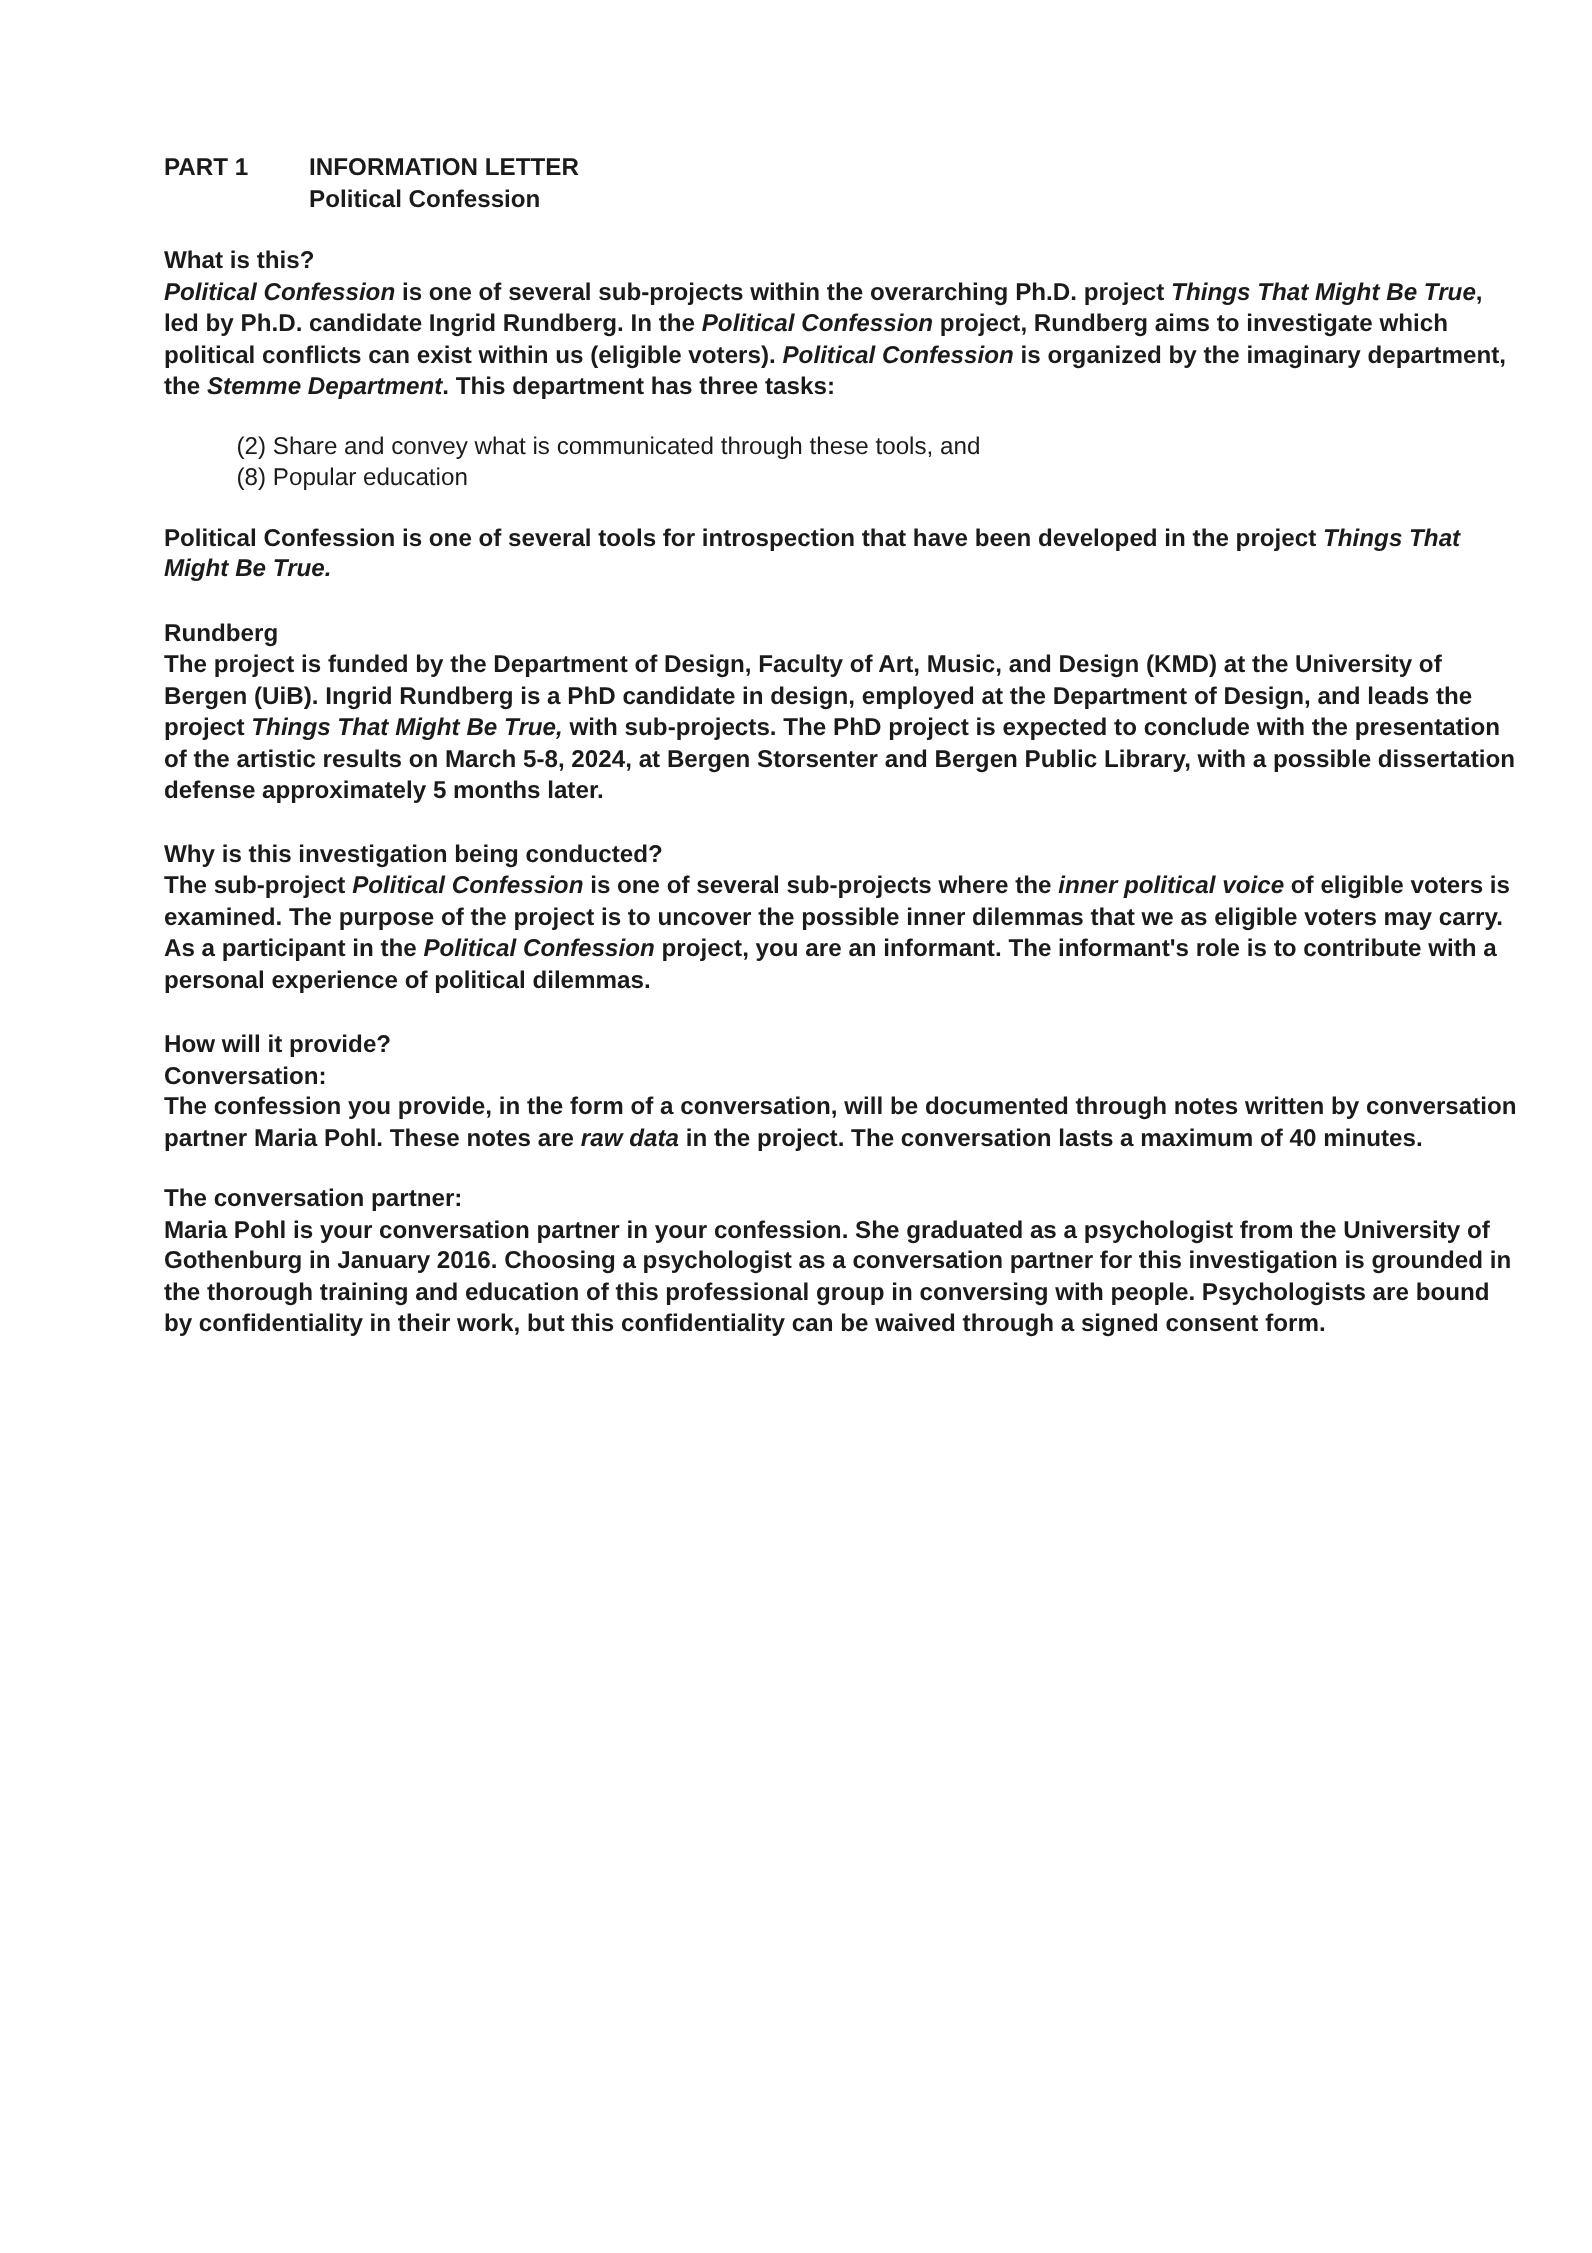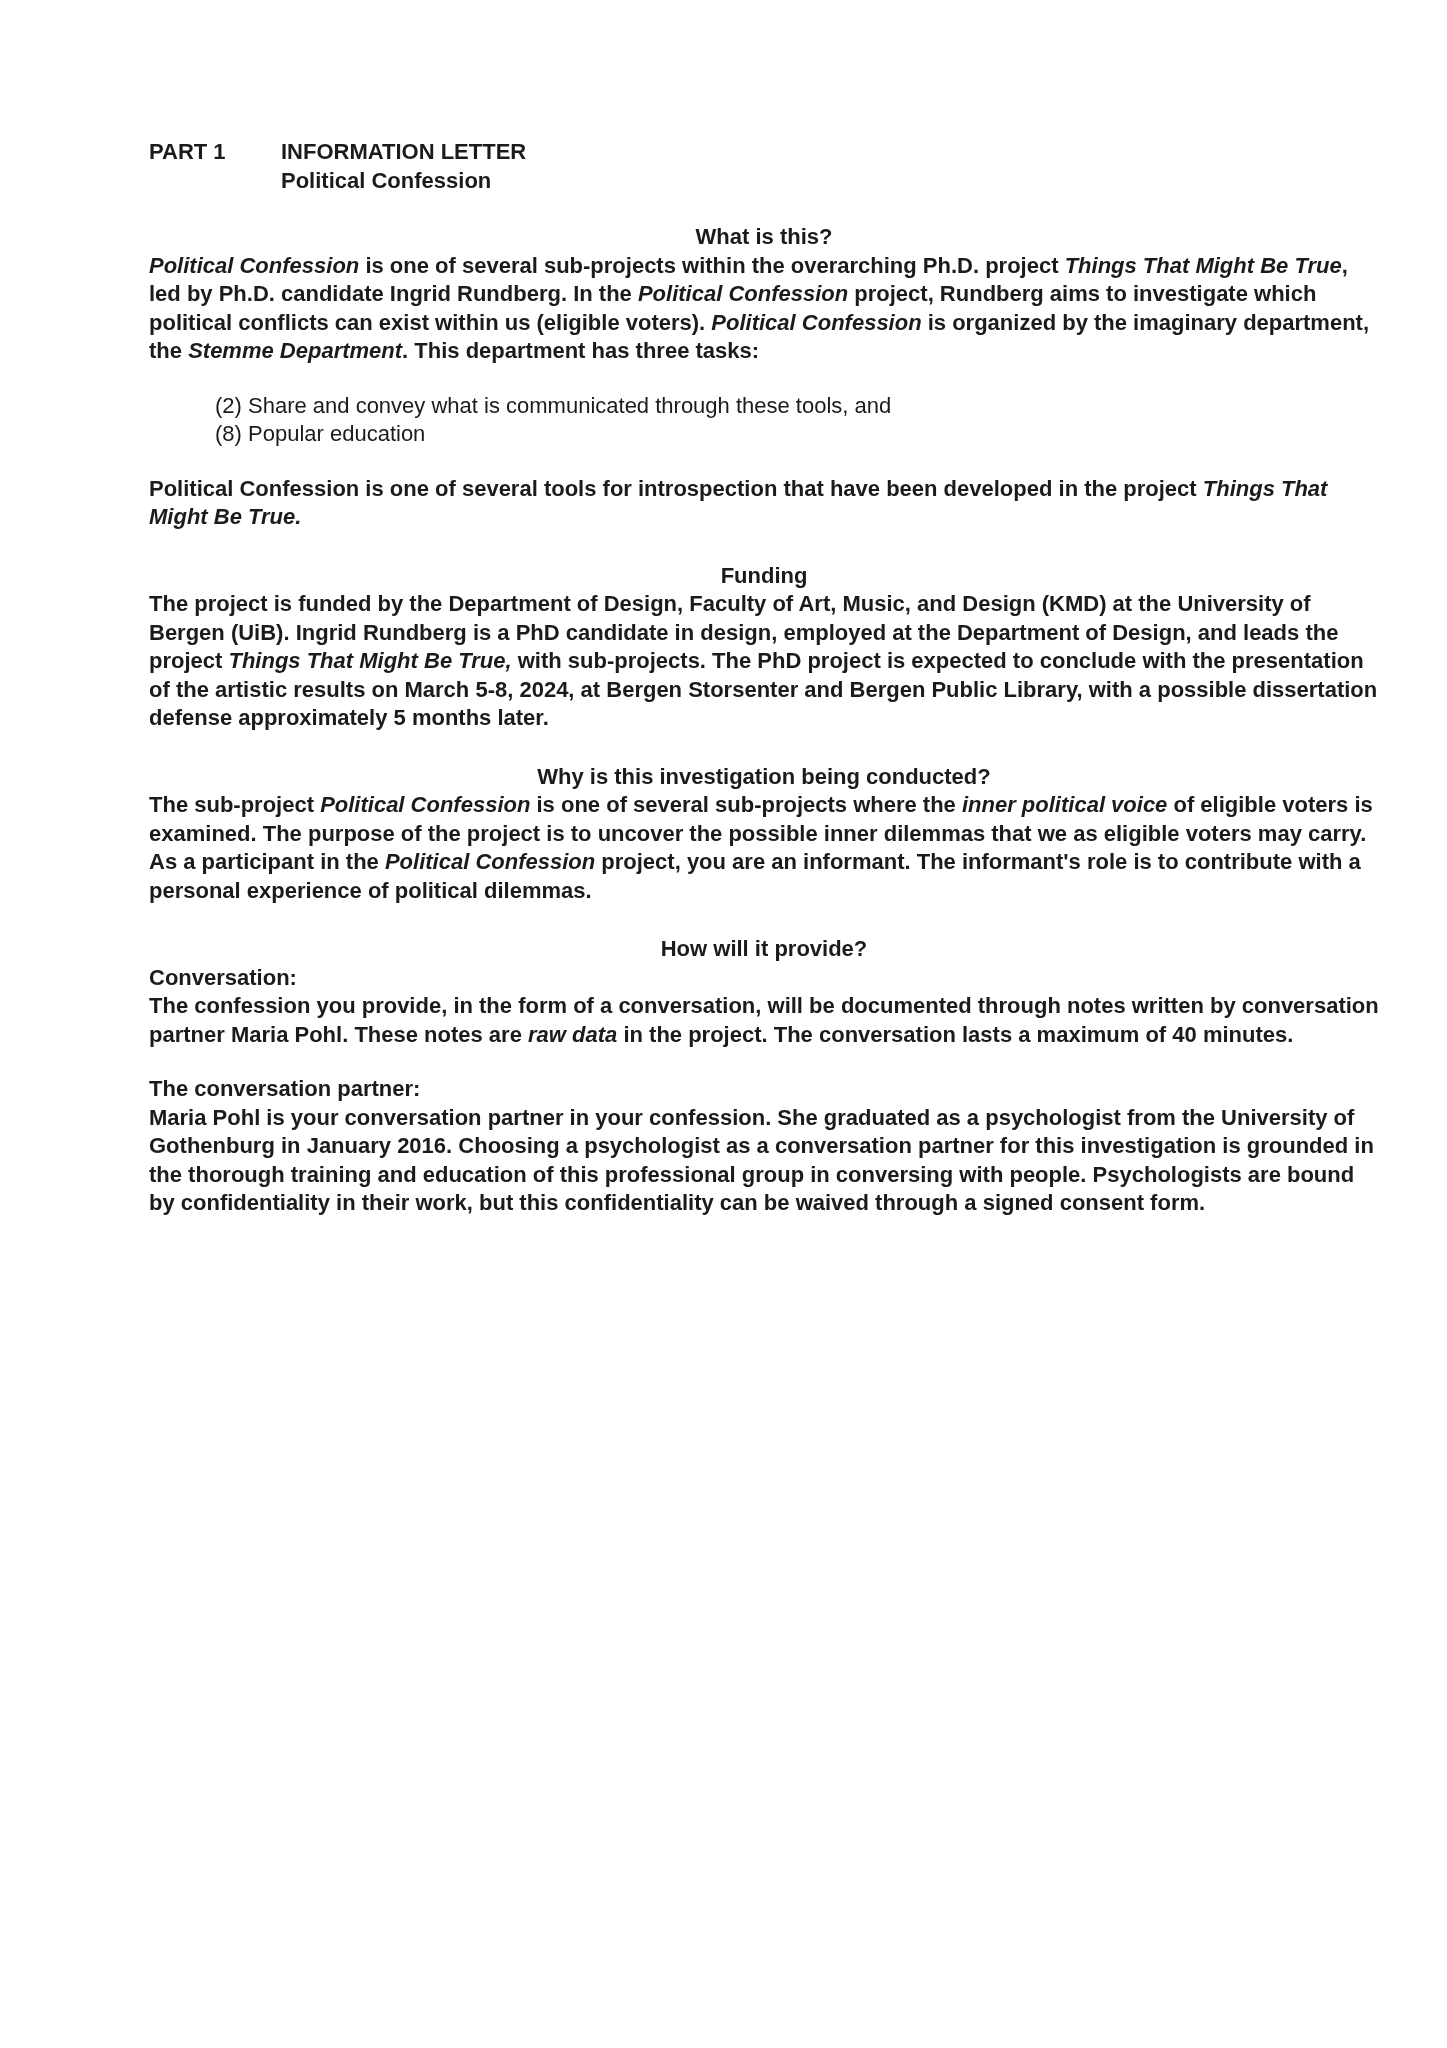--- a/index.html
+++ b/index.html
@@ -37,21 +37,20 @@
     font-weight: bold;
   }
   .doc-title { font-weight: bold; }
   .doc-subtitle {
     margin-left: 132px;
     font-weight: bold;
   }
   .heading {
     font-weight: bold;
     margin-top: 30px;
-    text-align: center;
   }
   .heading:first-child { margin-top: 0; }
   .para { margin: 0; font-weight: bold; }
   .spacer { height: 26px; }
   .list { padding-left: 66px; }
   .i { font-style: italic; }
 </style>
 </head>
 <body>
 
@@ -68,21 +67,21 @@
     <div>
         <div class="heading">What is this?</div>
         <div class="para"><span class="i">Political Confession</span><span> is one of several sub-projects within the overarching Ph.D. project </span><span class="i">Things That Might Be True</span><span>, led by Ph.D. candidate Ingrid Rundberg. In the </span><span class="i">Political Confession</span><span> project, Rundberg aims to investigate which political conflicts can exist within us (eligible voters). </span><span class="i">Political Confession</span><span> is organized by the imaginary department, the </span><span class="i">Stemme Department</span><span>. This department has three tasks:</span></div>
         <div class="spacer"></div>
         <div class="list">
           <div class="list-item">(2) Share and convey what is communicated through these tools, and</div>
           <div class="list-item">(8) Popular education</div>
         </div>
         <div class="spacer"></div>
         <div class="para"><span>Political Confession is one of several tools for introspection that have been developed in the project </span><span class="i">Things That Might Be True.</span></div>
-        <div class="heading">Funding</div>
+        <div class="heading">Rundberg</div>
         <div class="para"><span>The project is funded by the Department of Design, Faculty of Art, Music, and Design (KMD) at the University of Bergen (UiB). Ingrid Rundberg is a PhD candidate in design, employed at the Department of Design, and leads the project </span><span class="i">Things That Might Be True,</span><span> with sub-projects. The PhD project is expected to conclude with the presentation of the artistic results on March 5-8, 2024, at Bergen Storsenter and Bergen Public Library, with a possible dissertation defense approximately 5 months later.</span></div>
         <div class="heading">Why is this investigation being conducted?</div>
         <div class="para"><span>The sub-project </span><span class="i">Political Confession</span><span> is one of several sub-projects where the </span><span class="i">inner political voice</span><span> of eligible voters is examined. The purpose of the project is to uncover the possible inner dilemmas that we as eligible voters may carry.</span><br><span>As a participant in the </span><span class="i">Political Confession</span><span> project, you are an informant. The informant's role is to contribute with a personal experience of political dilemmas.</span></div>
         <div class="heading">How will it provide?</div>
         <div class="para"><span>Conversation:</span><br><span>The confession you provide, in the form of a conversation, will be documented through notes written by conversation partner Maria Pohl. These notes are </span><span class="i">raw data</span><span> in the project. The conversation lasts a maximum of 40 minutes.</span></div>
         <div class="spacer"></div>
         <div class="para"><span>The conversation partner:</span><br><span>Maria Pohl is your conversation partner in your confession. She graduated as a psychologist from the University of Gothenburg in January 2016. Choosing a psychologist as a conversation partner for this investigation is grounded in the thorough training and education of this professional group in conversing with people. Psychologists are bound by confidentiality in their work, but this confidentiality can be waived through a signed consent form.</span></div>
       </div>
 
   </div>

